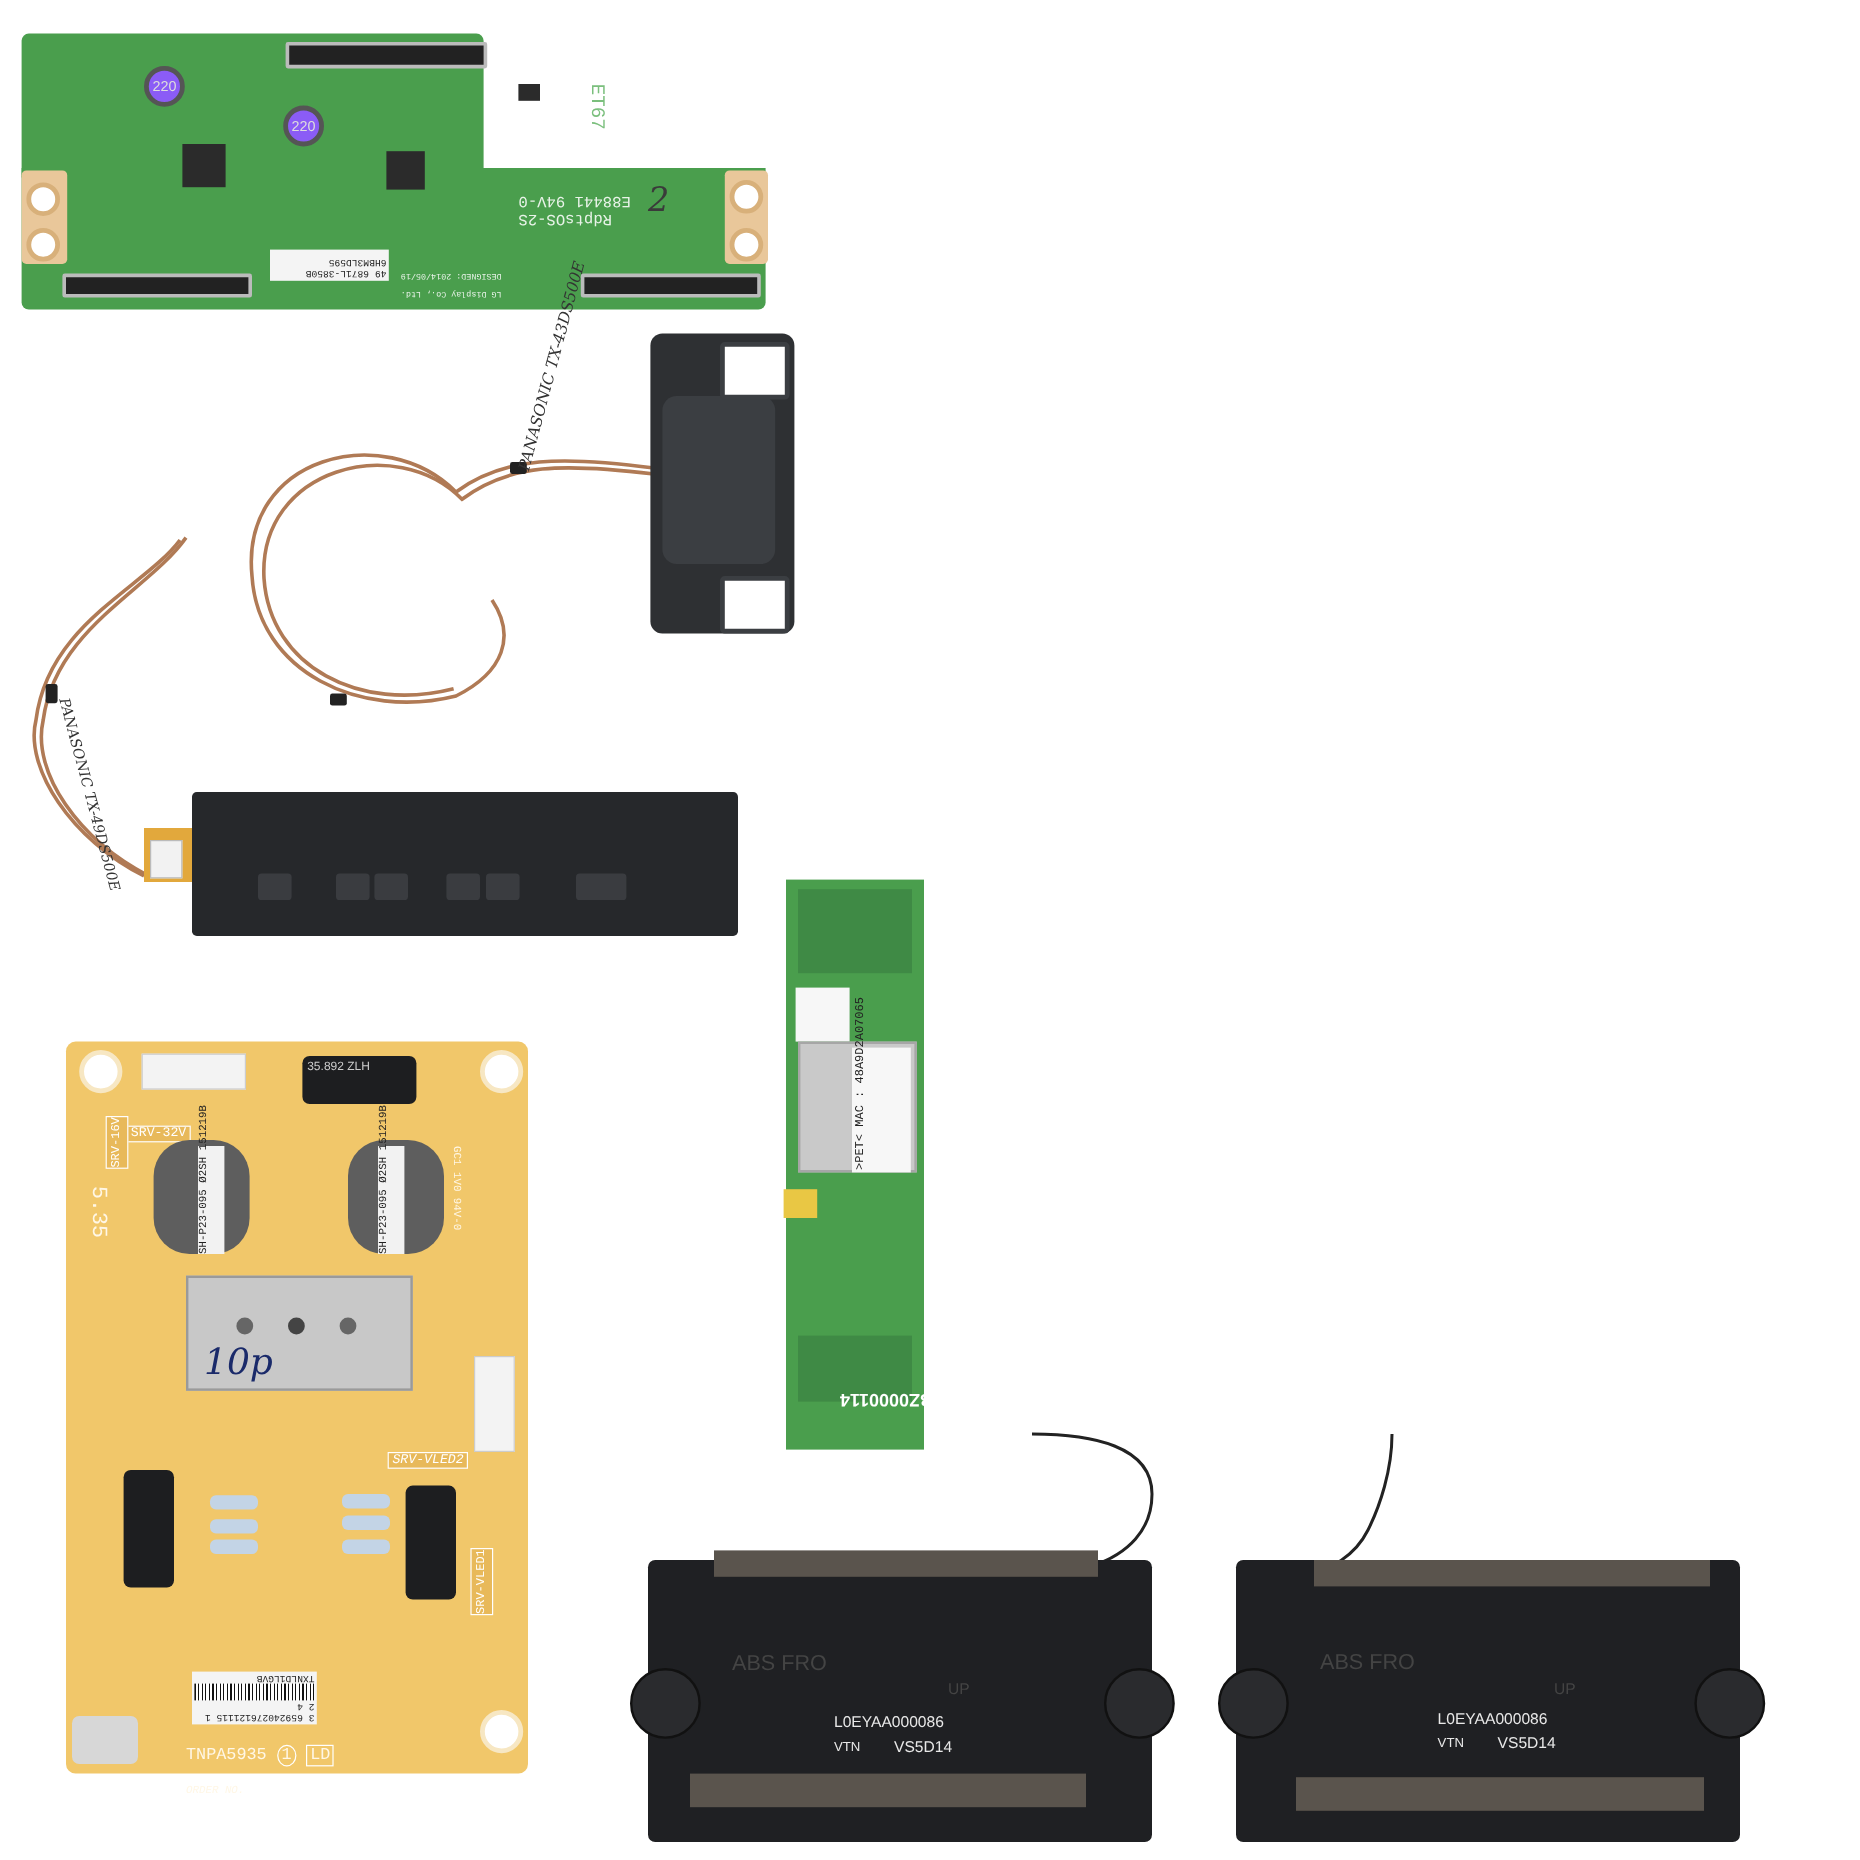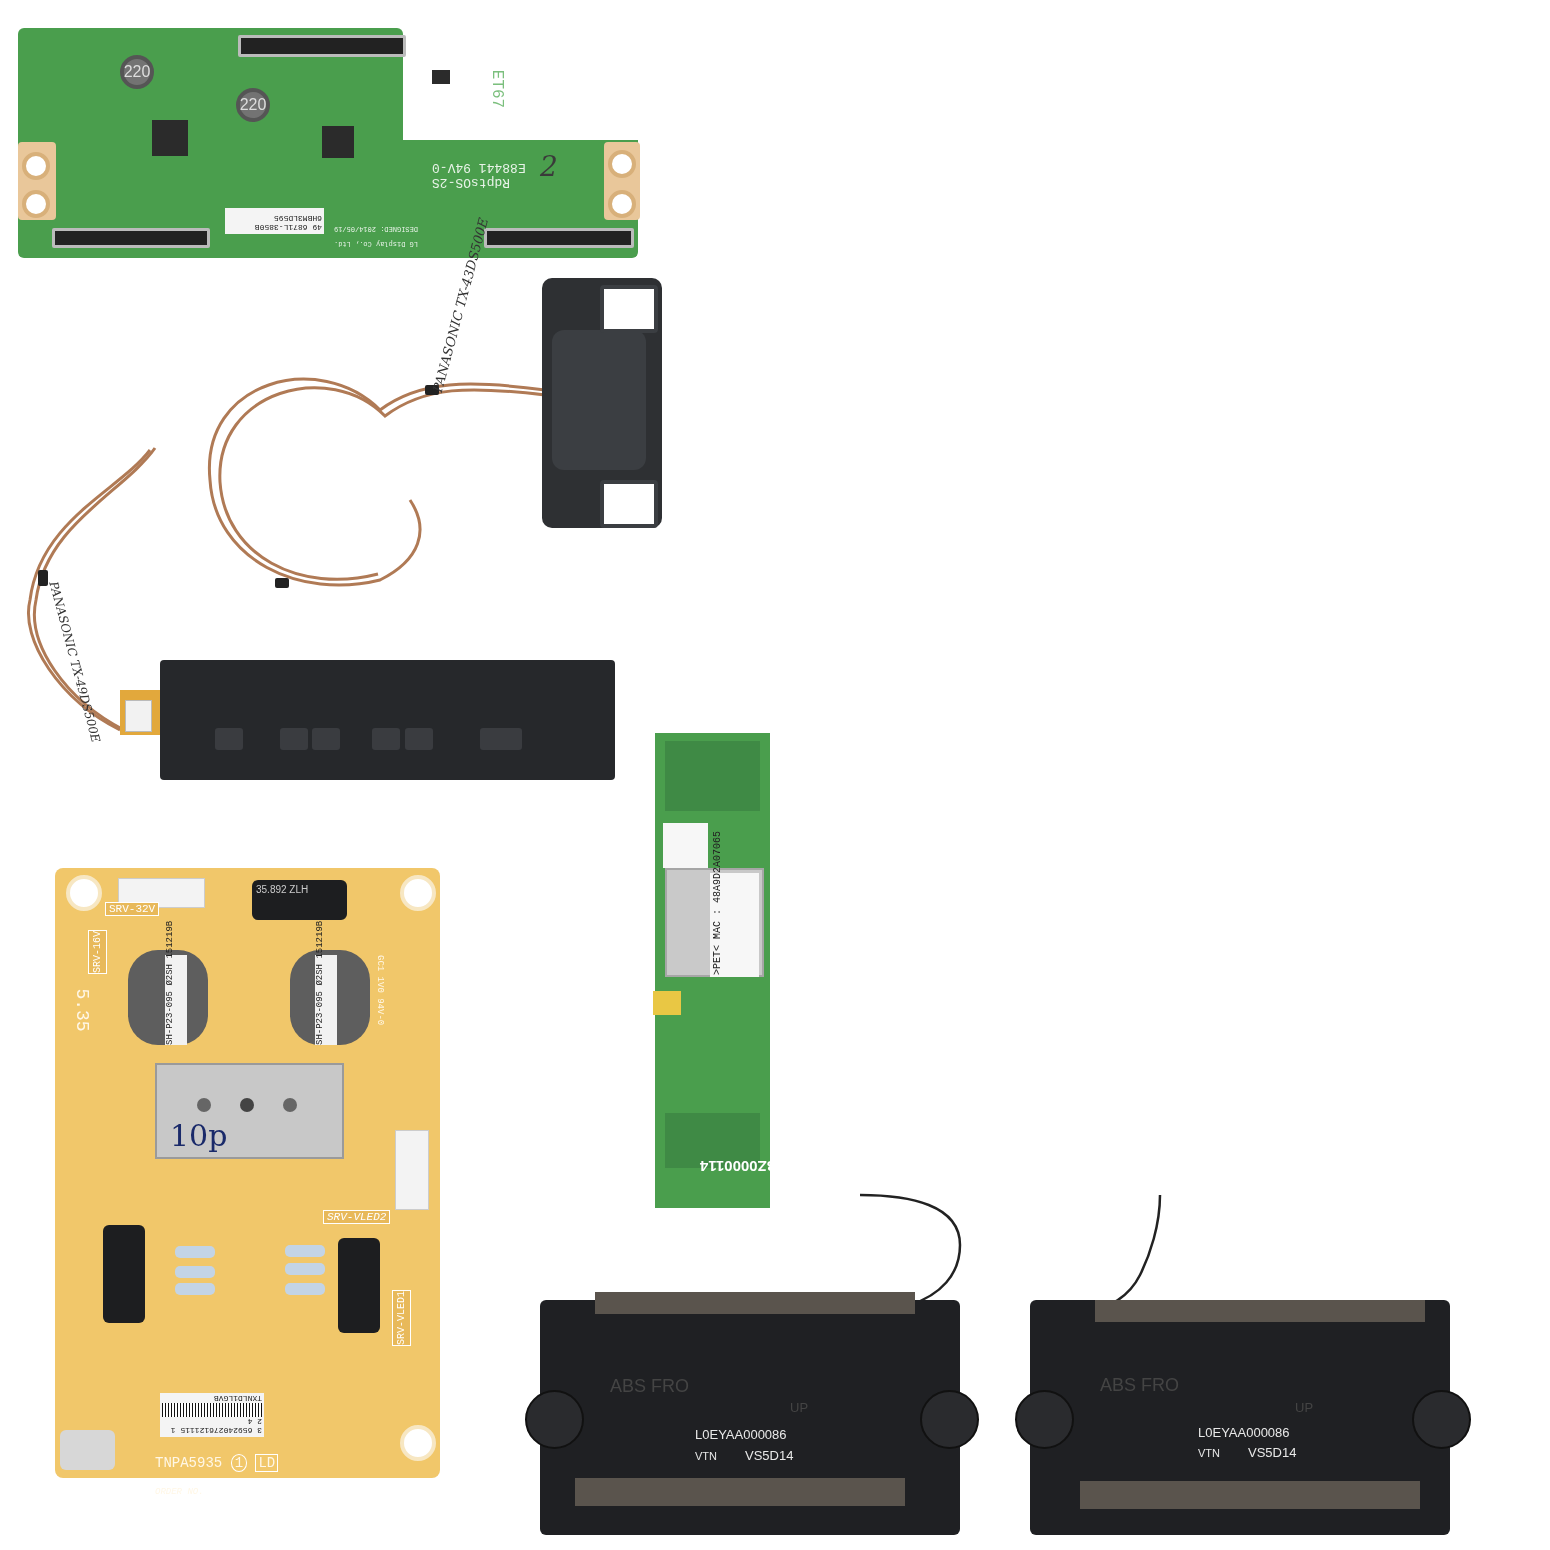--- a/index.html
+++ b/index.html
@@ -4,21 +4,21 @@
 <style>
   html,body{margin:0;padding:0;background:#ffffff;}
   body{width:1550px;height:1550px;position:relative;overflow:hidden;font-family:"Liberation Sans",sans-serif;}
   .abs{position:absolute;}
   .tcon-top{left:18px;top:28px;width:385px;height:120px;background:#4a9e4d;border-radius:6px 6px 0 0;}
   .tcon-bot{left:18px;top:140px;width:620px;height:118px;background:#4a9e4d;border-radius:0 0 6px 6px;}
   .pad{background:#e9c79a;border-radius:4px;}
   .hole{border-radius:50%;background:#fff;border:4px solid #d8b07a;}
   .conn{background:#222;border:3px solid #bbb;border-radius:2px;}
   .chip{background:#2b2b2b;}
-  .ind{border-radius:50%;background:#737373;border:4px solid #555;color:#ddd;font-size:16px;display:flex;align-items:center;justify-content:center;}
+  .ind{border-radius:50%;background:#8b5cf6;border:4px solid #555;color:#ddd;font-size:12px;display:flex;align-items:center;justify-content:center;}
   .label{background:#f4f4f4;color:#222;font-size:8px;font-family:"Liberation Mono",monospace;padding:2px;}
   .pcbtext{color:#e8f3e8;font-family:"Liberation Mono",monospace;font-size:11px;transform:rotate(180deg);white-space:nowrap;}
   
   .irmod{left:542px;top:278px;width:120px;height:250px;background:#2e3033;border-radius:10px;}
   .irmod-face{left:552px;top:330px;width:94px;height:140px;background:#3b3e42;border-radius:12px;}
   .cable{fill:none;stroke:#b07a55;stroke-width:3;}
   .tape{background:#222;border-radius:2px;}
   .handnote{font-family:"DejaVu Serif",serif;font-style:italic;color:#333;font-size:13px;white-space:nowrap;}
   
   .keypad-pcb{left:120px;top:690px;width:490px;height:45px;background:#e2a83c;}
@@ -131,36 +131,36 @@
 <div class="abs mhole" style="left:66px;top:875px;width:28px;height:28px;border:4px solid #f7e7c3;"></div>
 <div class="abs mhole" style="left:400px;top:875px;width:28px;height:28px;border:4px solid #f7e7c3;"></div>
 <div class="abs mhole" style="left:400px;top:1425px;width:28px;height:28px;border:4px solid #f7e7c3;"></div>
 <div class="abs" style="left:60px;top:1430px;width:55px;height:40px;background:#d7d7d7;border-radius:6px;"></div>
 
 <div class="abs" style="left:118px;top:878px;width:85px;height:28px;background:#f3f3f3;border:1px solid #ccc;"></div>
 <div class="abs cap" style="left:252px;top:880px;width:95px;height:40px;">
     <span style="padding:4px;display:block;">35.892 ZLH</span>
   </div>
 
-<div class="abs silkbox" style="left:105px;top:902px;">SRV-32V</div>
+<div class="abs silkbox" style="left:105px;top:938px;">SRV-32V</div>
 <div class="abs silkbox" style="left:88px;top:930px;writing-mode:vertical-rl;transform:rotate(180deg);font-size:10px;">SRV-16V</div>
 
 <div class="abs xfmr" style="left:128px;top:950px;width:80px;height:95px;"></div>
 <div class="abs xfmr-lbl vtext" style="left:165px;top:955px;width:22px;height:90px;">SH-P23-095 Ø2SH 151219B</div>
 <div class="abs xfmr" style="left:290px;top:950px;width:80px;height:95px;"></div>
 <div class="abs xfmr-lbl vtext" style="left:315px;top:955px;width:22px;height:90px;">SH-P23-095 Ø2SH 151219B</div>
 
 <div class="abs silk" style="left:60px;top:1000px;font-size:18px;transform:rotate(90deg);">5.35</div>
 <div class="abs silk" style="left:385px;top:955px;transform:rotate(90deg);transform-origin:left top;font-size:9px;">GC1 1V0 94V-0</div>
 
 <div class="abs heatsink" style="left:155px;top:1063px;width:185px;height:92px;"></div>
 <div class="abs" style="left:197px;top:1098px;width:14px;height:14px;border-radius:50%;background:#666;"></div>
 <div class="abs" style="left:240px;top:1098px;width:14px;height:14px;border-radius:50%;background:#444;"></div>
 <div class="abs" style="left:283px;top:1098px;width:14px;height:14px;border-radius:50%;background:#666;"></div>
-<div class="abs" style="left:170px;top:1118px;font-size:30px;font-family:'DejaVu Serif',serif;color:#1a2a6a;">10p</div>
+<div class="abs" style="left:170px;top:1118px;font-size:30px;font-family:'DejaVu Serif',serif;font-style:italic;color:#1a2a6a;">10p</div>
 
 <div class="abs" style="left:395px;top:1130px;width:32px;height:78px;background:#f3f3f3;border:1px solid #ccc;"></div>
 
 <div class="abs silkbox" style="left:323px;top:1210px;font-style:italic;">SRV-VLED2</div>
 <div class="abs cap" style="left:103px;top:1225px;width:42px;height:98px;"></div>
 <div class="abs cap" style="left:338px;top:1238px;width:42px;height:95px;"></div>
 <div class="abs silkbox vtext" style="left:392px;top:1290px;font-size:10px;">SRV-VLED1</div>
 
 <div class="abs res" style="left:175px;top:1246px;width:40px;height:12px;"></div>
 <div class="abs res" style="left:175px;top:1266px;width:40px;height:12px;"></div>

